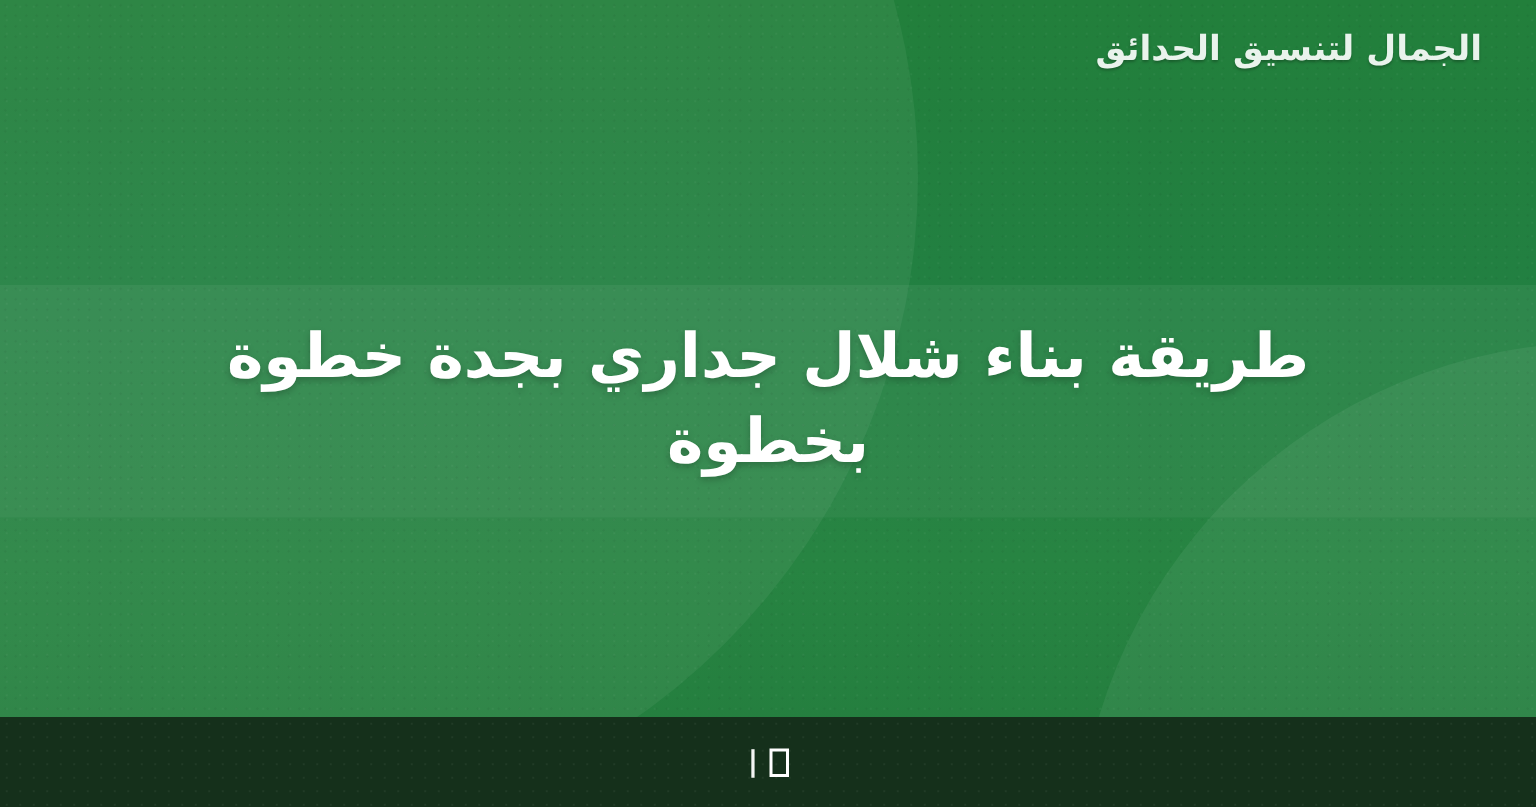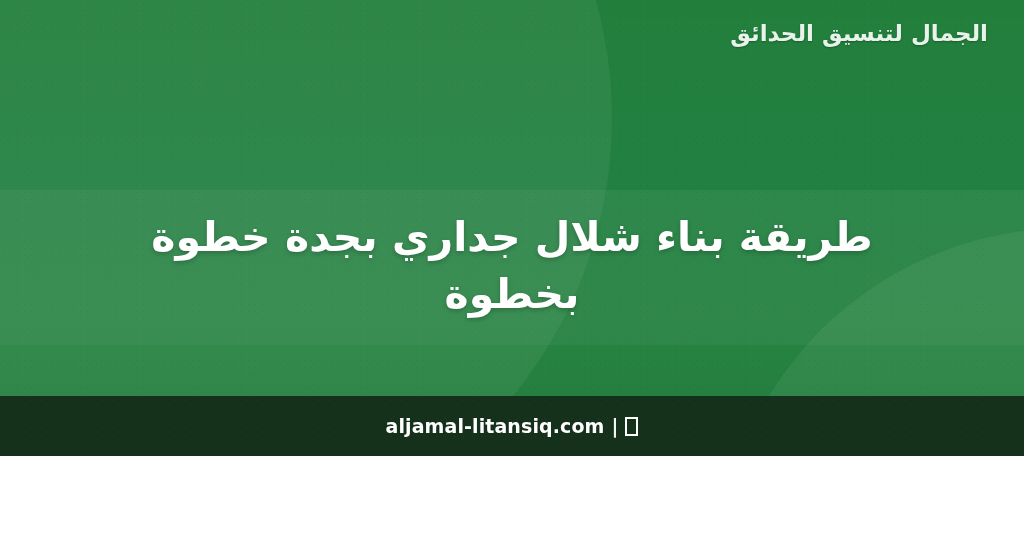--- a/index.html
+++ b/index.html
@@ -4,21 +4,21 @@
 <title>Banner</title>
 <style>
   html, body {
     margin: 0;
     padding: 0;
     background: #ffffff;
   }
   #banner {
     position: relative;
     width: 1024px;
-    height: 456px;
+    height: 538px;
     overflow: hidden;
     background: #21803c;
     font-family: "DejaVu Sans", "Liberation Sans", sans-serif;
   }
 
   
   .bg-base {
     position: absolute;
     inset: 0;
     background: #218040;
@@ -184,17 +184,16 @@
 
   <div class="title-wrap">
     <h1 class="title">طريقة بناء شلال جداري بجدة خطوة بخطوة</h1>
   </div>
 
   <div class="footer">
     <div class="dots-f"></div>
     <div class="footer-text">
       <span class="tofu"></span>
       <span class="fsep">|</span>
-      <span class="fdomain">aljamal-litansiq.com</span>
     </div>
   </div>
 
 </div>
 
 </body></html>

